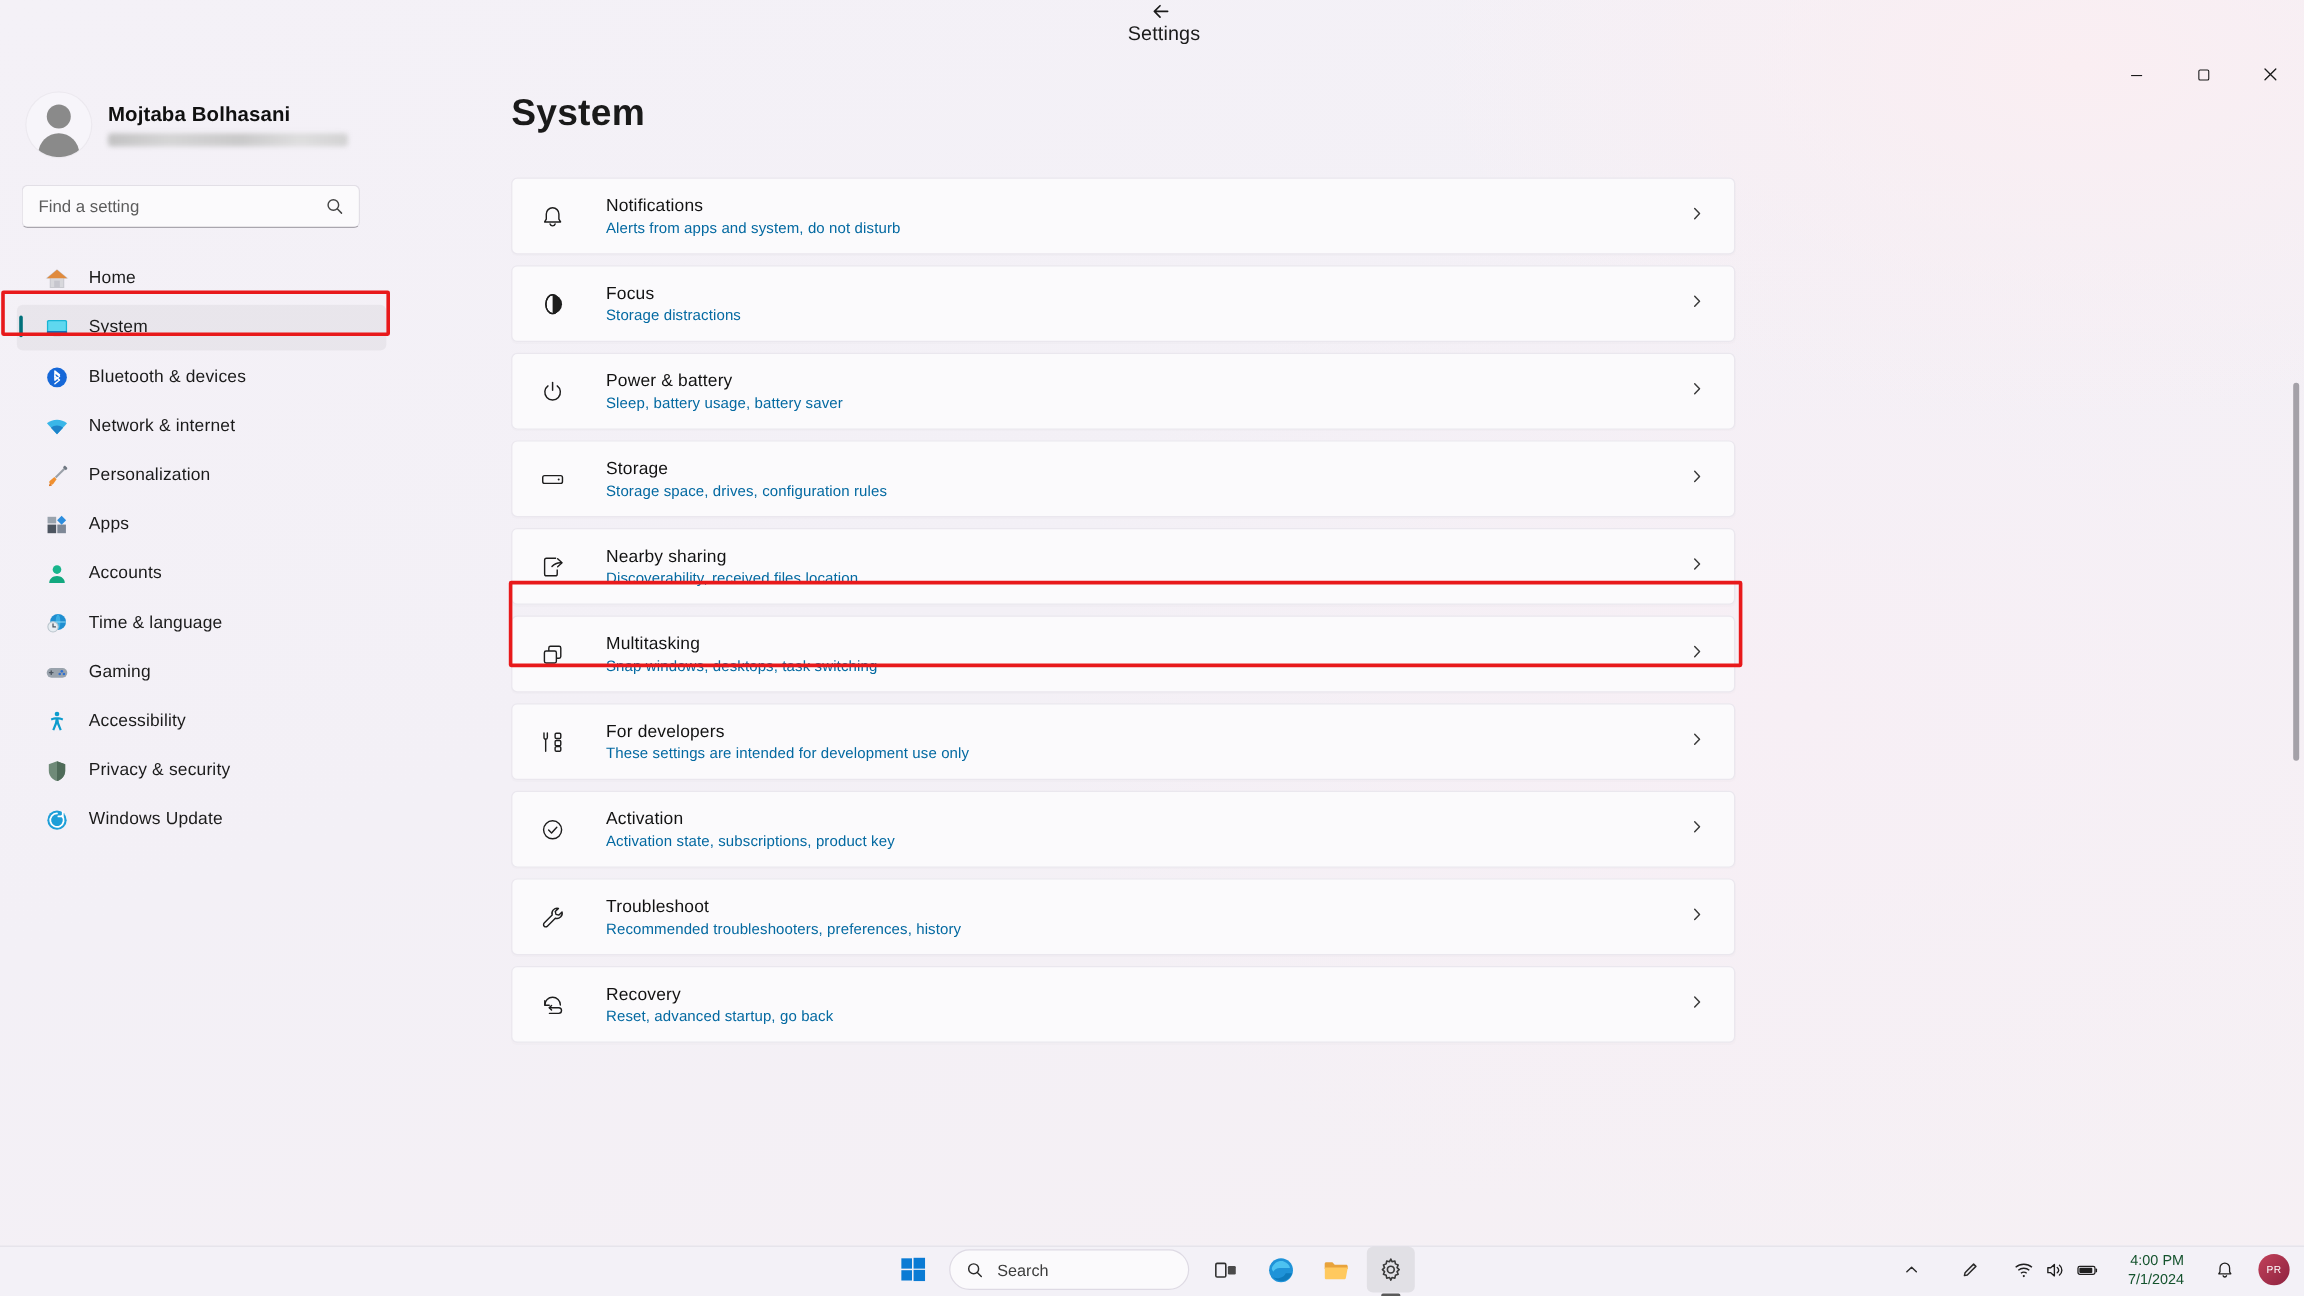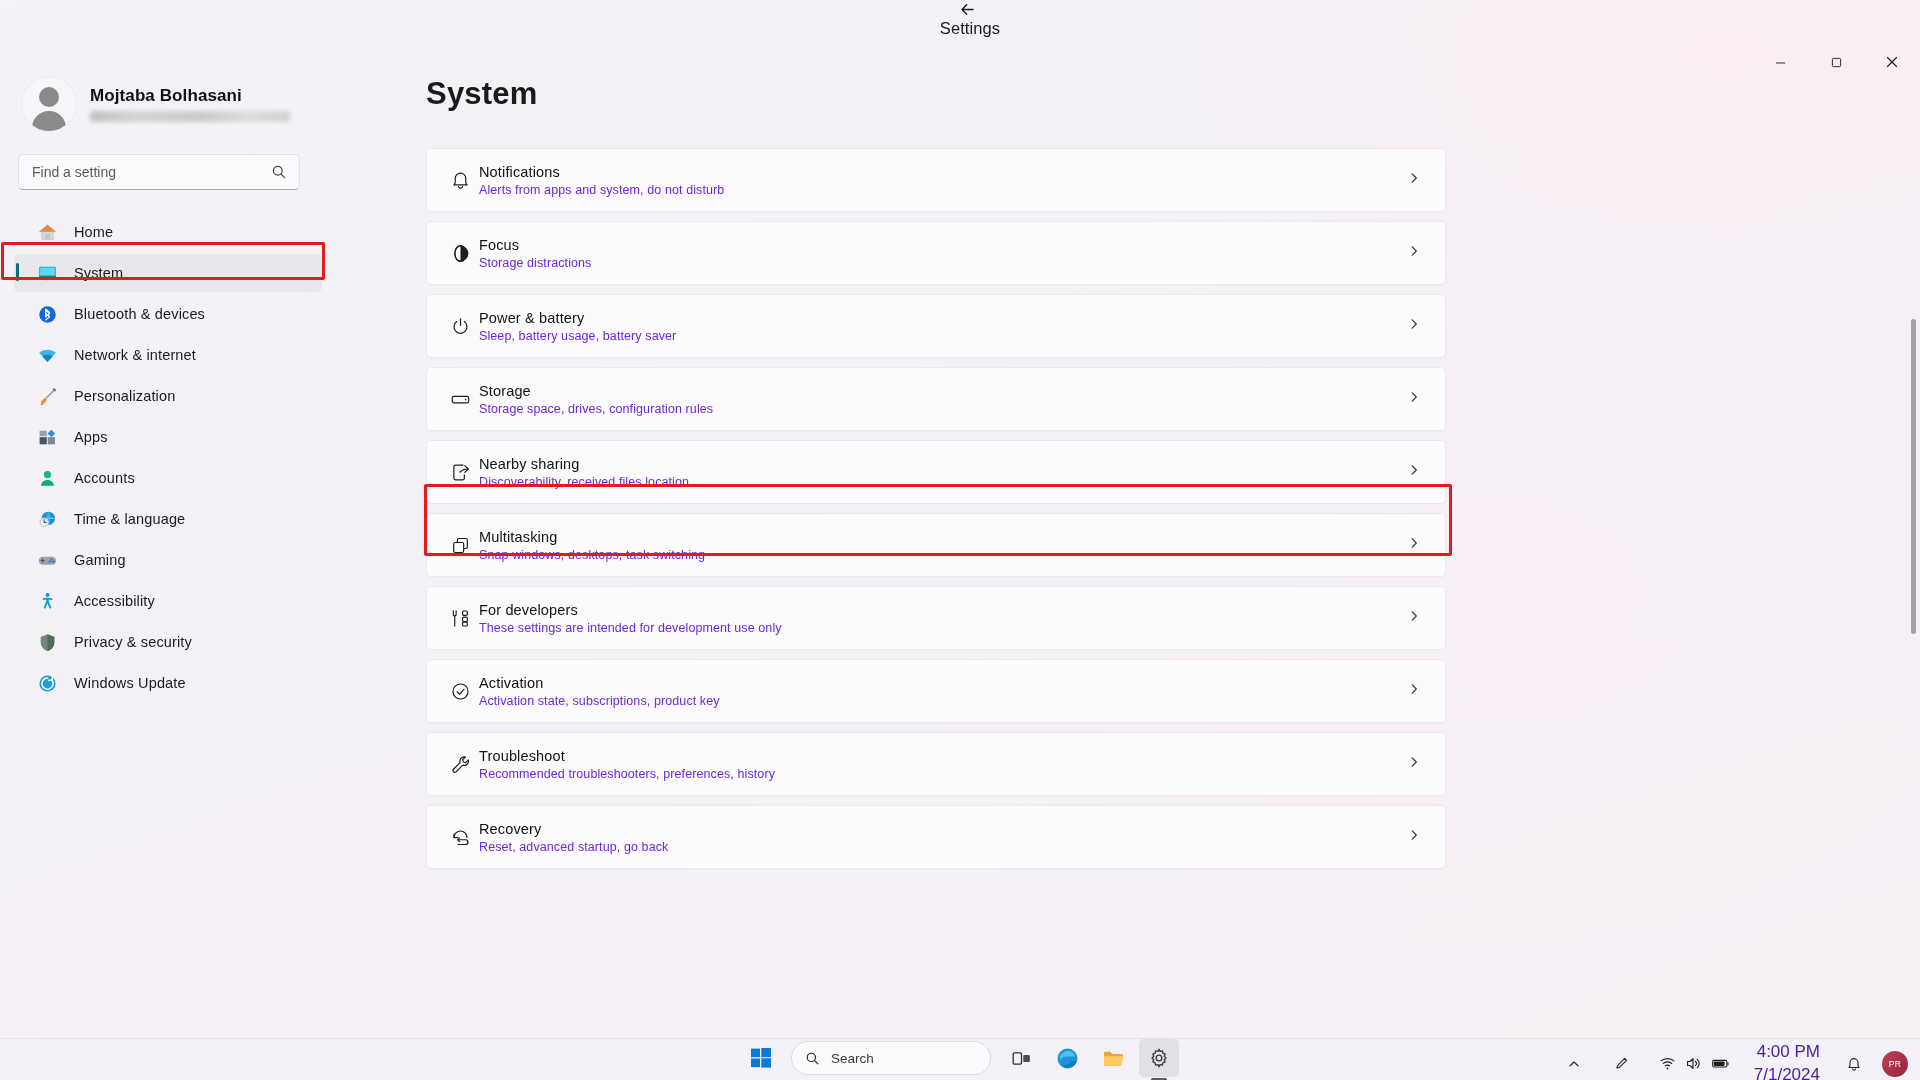--- a/index.html
+++ b/index.html
@@ -115,23 +115,23 @@
     border: 1px solid #eae7ee;
     border-radius: 5px;
     cursor: pointer;
     box-shadow: 0 1px 1px rgba(0,0,0,0.015);
   }
   .card-icon {
     width: 30px; flex: none; margin-left: 18px;
     display: flex; align-items: center; justify-content: center;
     color: #1d1d1d;
   }
-  .card-text { margin-left: 4px; }
+  .card-text { margin-left: 30px; }
   .card-title { font-size: 14.5px; color: #121212; letter-spacing: .15px; }
-  .card-sub { font-size: 12.5px; color: #6d28d9; margin-top: 3px; letter-spacing: .1px; }
+  .card-sub { font-size: 12.5px; color: #0369a1; margin-top: 3px; letter-spacing: .1px; }
   .chev { margin-left: auto; margin-right: 24px; color: #3a3a3a; }
 
   
   .annot-nav {
     position: absolute; left: 1px; top: 242px; width: 324px; height: 38px;
     border: 3px solid #e8191b; border-radius: 2px; pointer-events: none; z-index: 40;
   }
   .annot-card {
     position: absolute; left: 424px; top: 484px; width: 1028px; height: 72px;
     border: 3px solid #e8191b; border-radius: 2px; pointer-events: none; z-index: 40;
@@ -176,21 +176,21 @@
   .tb-search-label { font-size: 13.5px; color: #3c3c3c; margin-left: 11px; }
   .tb-right {
     margin-left: auto; display: flex; align-items: center; gap: 8px;
     padding-right: 12px;
   }
   .tray-group {
     display: flex; align-items: center; gap: 9px;
     padding: 6px 9px; border-radius: 5px; cursor: pointer;
   }
   .clock { text-align: right; line-height: 1.35; cursor: pointer; padding: 2px 6px; border-radius: 4px;}
-  .clock div { font-size: 17px; color: #4c1d95; }
+  .clock div { font-size: 12px; color: #14532d; }
   .tb-avatar {
     width: 26px; height: 26px; border-radius: 50%;
     background: linear-gradient(135deg,#c2415a,#8e2340);
     display:flex;align-items:center;justify-content:center;
     color:#fff;font-size:8.5px;letter-spacing:.3px; cursor:pointer;
   }
 </style>
 </head>
 <body>
 

